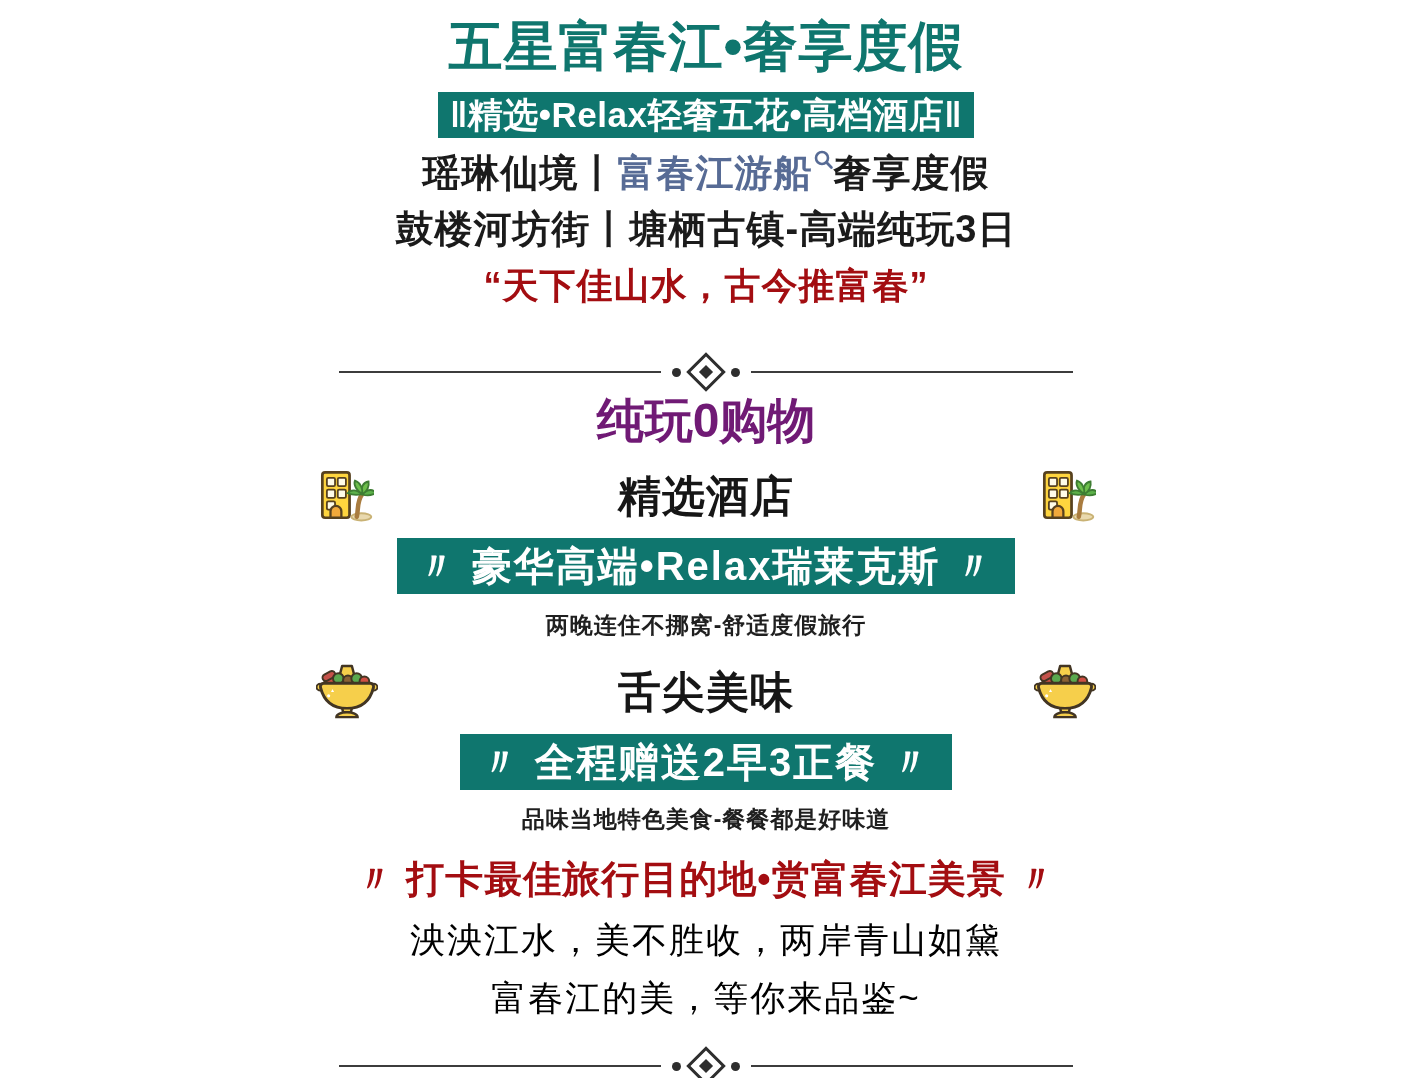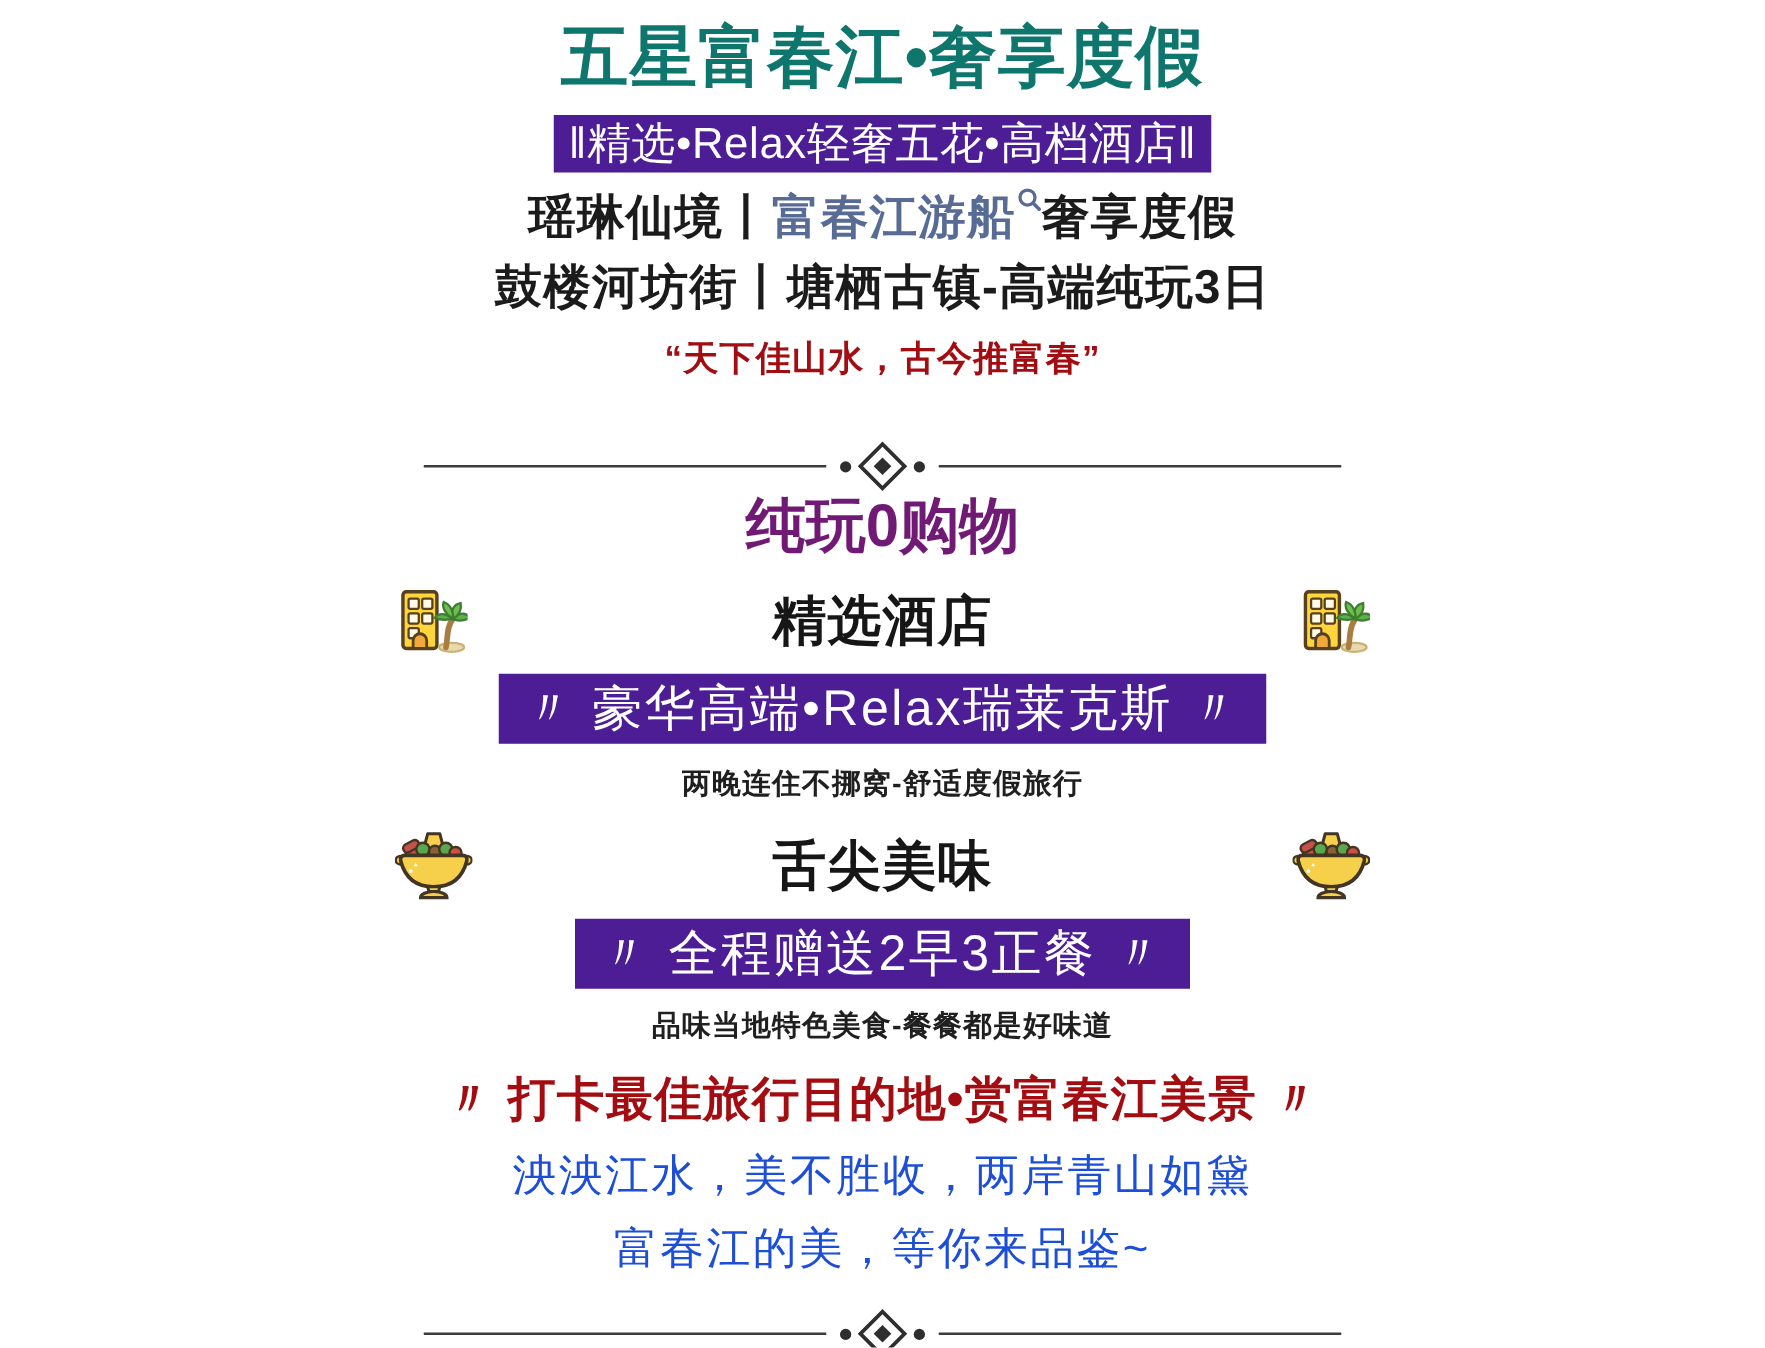--- a/index.html
+++ b/index.html
@@ -9,37 +9,37 @@
     color:#1d1d1d;
   }
   .page{width:780px;margin:0 auto;padding-top:16px;text-align:center;}
 
   
   .main-title{
     margin:0;font-size:54px;line-height:60px;font-weight:bold;
     color:#0f766e;letter-spacing:1px;
   }
   .banner{
-    display:inline-block;background:#4c1d95;color:#ffffff;
-    font-weight:normal;white-space:nowrap;
+    display:inline-block;background:#0f766e;color:#ffffff;
+    font-weight:bold;white-space:nowrap;
   }
   .banner-sub{
     margin-top:16px;font-size:35px;line-height:40px;padding:3px 12px;
     letter-spacing:0.5px;
   }
   .route-line{
     margin:0;font-size:38px;line-height:46px;font-weight:bold;color:#1b1b1b;
     letter-spacing:1px;
   }
   .route-1{margin-top:12px;}
   .route-2{margin-top:10px;}
   .search-link{color:#576b95;cursor:pointer;text-align:center;}
   .search-sup{display:inline-block;vertical-align:16px;margin-left:1px;}
   .red-quote{
-    margin:0;margin-top:12px;font-size:28px;line-height:44px;font-weight:bold;
+    margin:0;margin-top:12px;font-size:36px;line-height:44px;font-weight:bold;
     color:#a30d11;letter-spacing:1px;
   }
 
   
   .divider{
     display:flex;align-items:center;justify-content:center;
     width:734px;margin:0 auto;height:36px;
   }
   .divider .line{flex:1;height:2px;background:#3c3c3c;}
   .divider .dot{width:9px;height:9px;border-radius:50%;background:#2e2e2e;margin:0 11px;flex:none;}
@@ -71,21 +71,21 @@
     margin:0;margin-top:10px;font-size:23px;line-height:42px;font-weight:bold;
     color:#1f1f1f;letter-spacing:1px;
   }
   .desc-food{margin-top:8px;}
   .food-row{margin-top:16px;}
   .scenery-headline{
     margin:0;margin-top:16px;font-size:38px;line-height:46px;font-weight:bold;
     color:#a30d11;letter-spacing:1px;
   }
   .scenery-line{
-    margin:0;font-size:35px;line-height:44px;color:#1d4ed8;letter-spacing:2px;
+    margin:0;font-size:35px;line-height:44px;color:#000000;letter-spacing:2px;
   }
   .scenery-1{margin-top:16px;}
   .scenery-2{margin-top:14px;}
 
   .icon-svg{flex:none;display:block;}
 </style>
 </head>
 <body>
 
 <div class="page">

